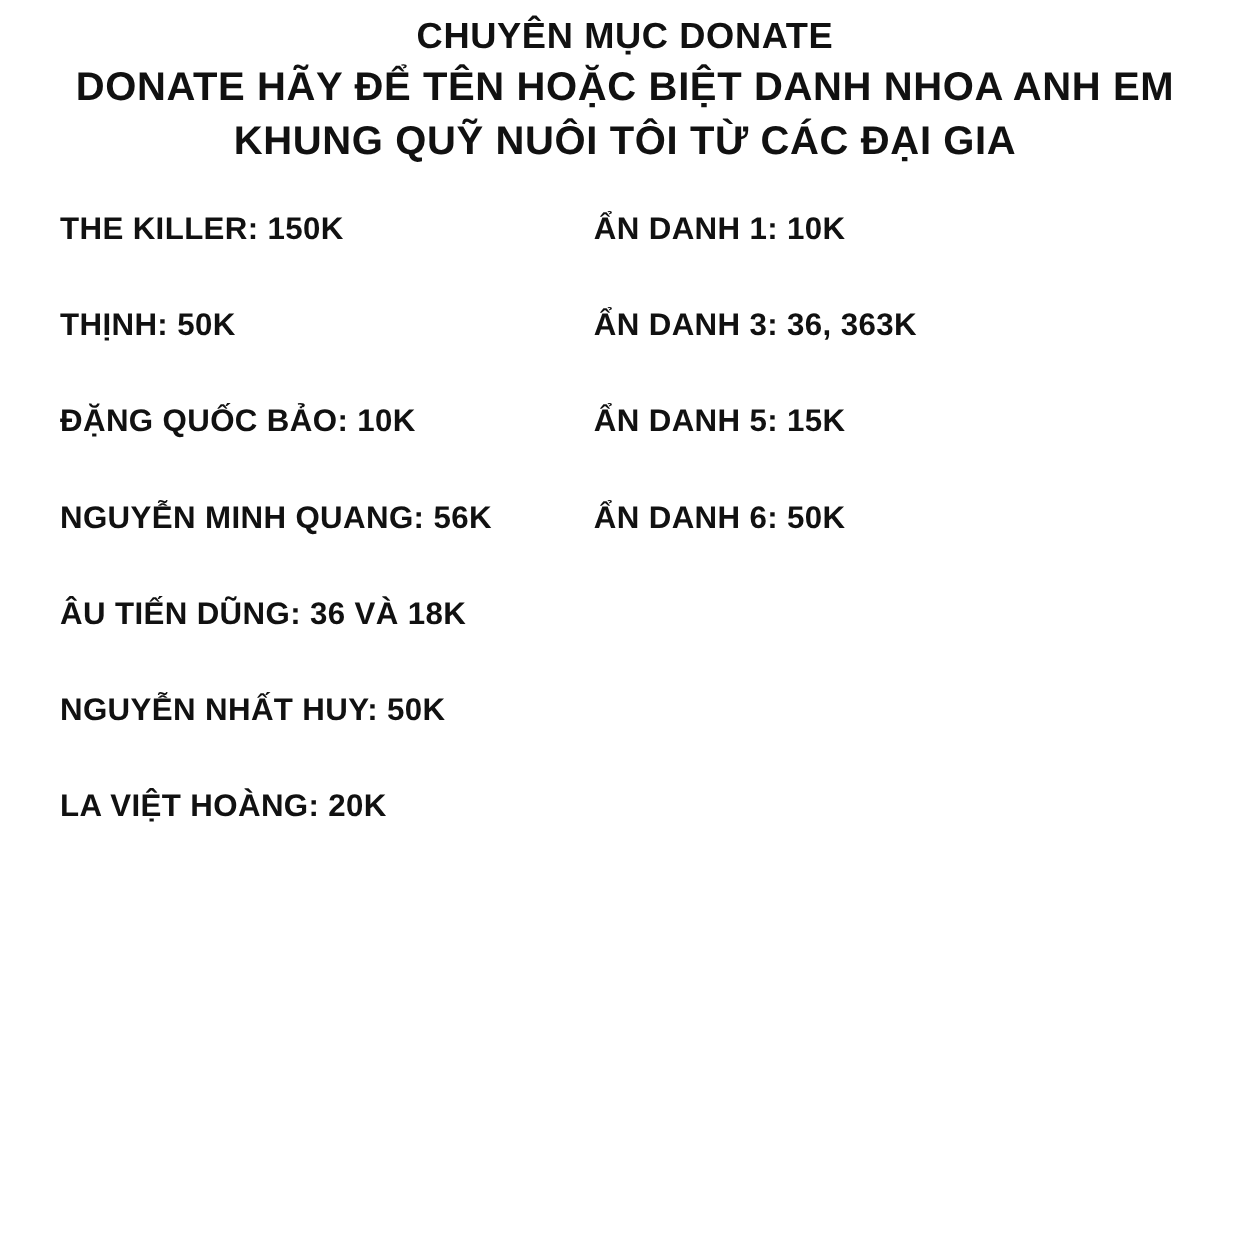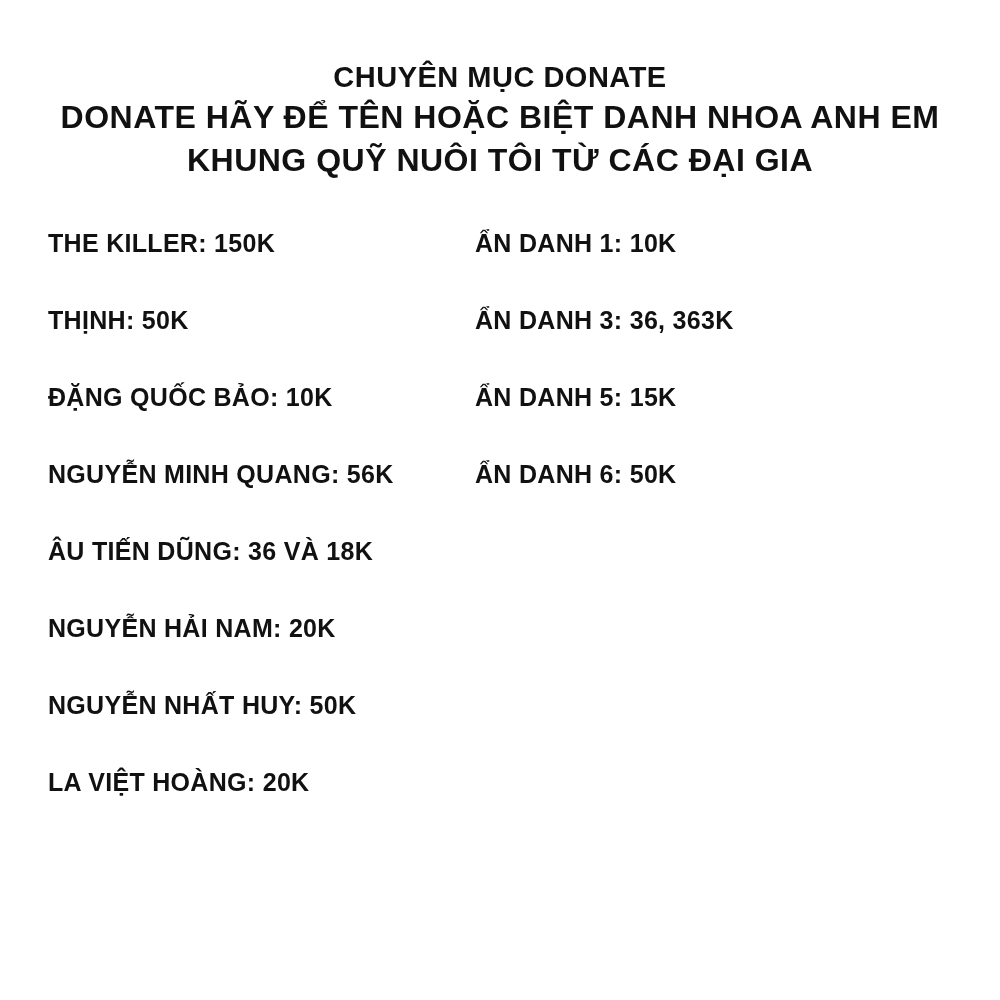--- a/index.html
+++ b/index.html
@@ -12,40 +12,39 @@
     height: 1000px;
     font-family: "Liberation Sans", sans-serif;
     color: #1a1a1a;
     overflow: hidden;
   }
   .page {
     position: relative;
     width: 1000px;
     height: 747px;
     box-sizing: border-box;
-    margin-top: 48px;
   }
   .header {
     text-align: center;
     padding-top: 10px;
   }
   .header .line {
     font-weight: bold;
     letter-spacing: 0.5px;
     text-transform: uppercase;
     color: #111111;
     line-height: 1.32;
   }
   .header .line1 { font-size: 29px; }
   .header .line2 { font-size: 32px; }
   .header .line3 { font-size: 32px; }
 
   .columns {
     position: absolute;
-    top: 172px;
+    top: 160px;
     left: 0;
     width: 1000px;
     display: flex;
   }
   .col {
     box-sizing: border-box;
   }
   .col-left {
     width: 475px;
     padding-left: 48px;
@@ -91,21 +90,20 @@
   </div>
 
   <div class="columns">
 
     <div class="col col-left">
       <div class="entry">THE KILLER: 150K</div>
       <div class="entry">THỊNH: 50K</div>
       <div class="entry">ĐẶNG QUỐC BẢO: 10K</div>
       <div class="entry">NGUYỄN MINH QUANG: 56K</div>
       <div class="entry">ÂU TIẾN DŨNG: 36 VÀ 18K</div>
-      <div class="entry">NGUYỄN HẢI NAM: 20K</div>
       <div class="entry">NGUYỄN NHẤT HUY: 50K</div>
       <div class="entry">LA VIỆT HOÀNG: 20K</div>
     </div>
 
     <div class="col col-right">
       <div class="entry">ẨN DANH 1: 10K</div>
       <div class="entry">ẨN DANH 3: 36, 363K</div>
       <div class="entry">ẨN DANH 5: 15K</div>
       <div class="entry">ẨN DANH 6: 50K</div>
     </div>

